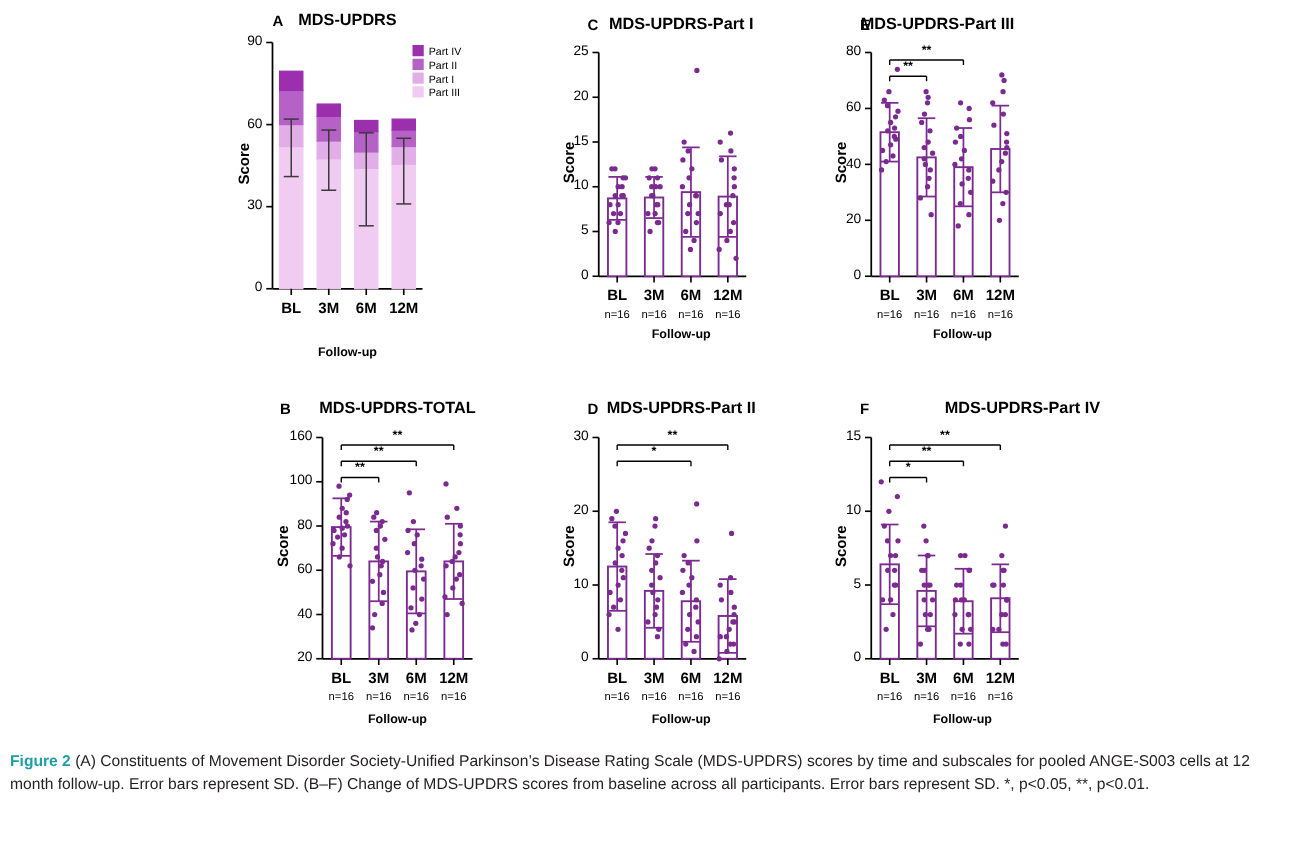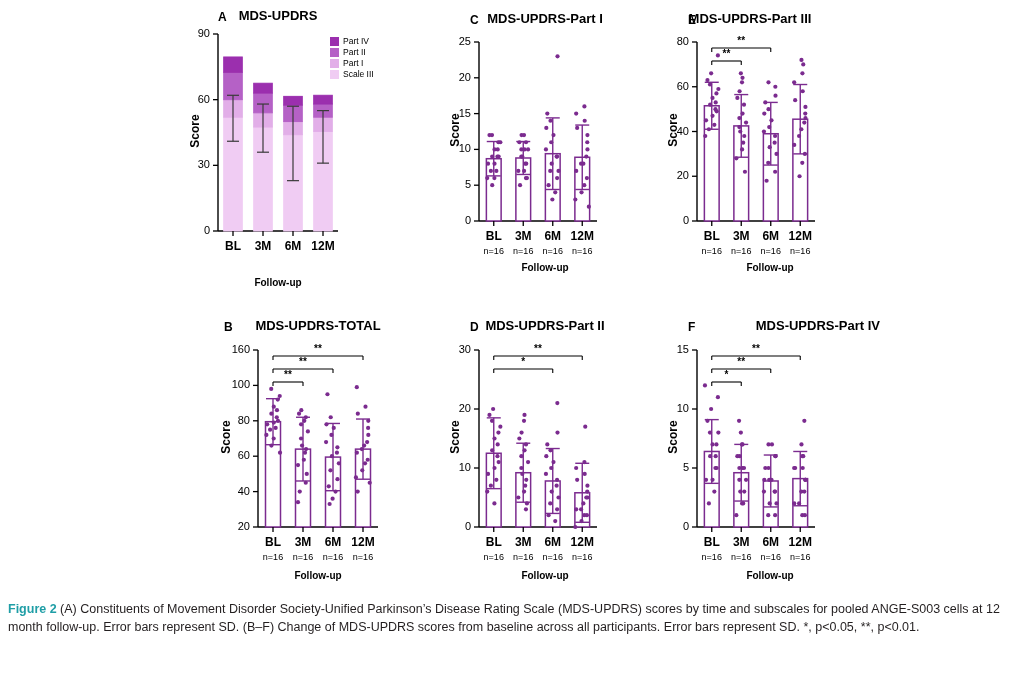--- a/index.html
+++ b/index.html
@@ -27,21 +27,21 @@
   .tick-label{
     position:absolute;font-size:11px;color:#000;text-align:right;white-space:nowrap;
   }
   .cat-label{
     position:absolute;font-size:12px;font-weight:bold;color:#000;text-align:center;white-space:nowrap;
   }
   .n-label{
     position:absolute;font-size:9px;color:#000;text-align:center;white-space:nowrap;
   }
   .legend-box{position:absolute;}
-  .legend-row{display:flex;align-items:flex-end;margin-bottom:1px;}
+  .legend-row{display:flex;align-items:flex-start;margin-bottom:1px;}
   .legend-swatch{width:9px;height:9px;margin-right:4px;display:inline-block;}
   .legend-text{font-size:8.5px;color:#000;white-space:nowrap;}
   .caption{
     position:absolute;left:8px;top:600px;width:1010px;
     font-size:12.5px;line-height:1.45;color:#231f20;
   }
   .caption b{color:#1f9ea6;}
   .sig-label{position:absolute;font-size:10px;font-weight:bold;color:#000;text-align:center;}
   svg{display:block;}
 </style>
@@ -595,21 +595,21 @@
         <div class="legend-row">
           <span class="legend-swatch" style="background: rgb(181, 97, 198);"></span>
           <span class="legend-text">Part II</span>
         </div>
         <div class="legend-row">
           <span class="legend-swatch" style="background: rgb(226, 174, 232);"></span>
           <span class="legend-text">Part I</span>
         </div>
         <div class="legend-row">
           <span class="legend-swatch" style="background: rgb(240, 204, 243);"></span>
-          <span class="legend-text">Scale III</span>
+          <span class="legend-text">Part III</span>
         </div>
       </div>
       <div class="tick-label" style="left: 216px; top: 520px; width: 34px;">20</div>
       <div class="tick-label" style="left: 216px; top: 484.6px; width: 34px;">40</div>
       <div class="tick-label" style="left: 216px; top: 449.2px; width: 34px;">60</div>
       <div class="tick-label" style="left: 216px; top: 413.8px; width: 34px;">80</div>
       <div class="tick-label" style="left: 216px; top: 378.4px; width: 34px;">100</div>
       <div class="tick-label" style="left: 216px; top: 343px; width: 34px;">160</div>
       <div class="panel-letter" style="left: 224px; top: 320px;">B</div>
       <div class="panel-title" style="left: 208px; top: 318px; width: 220px;">MDS-UPDRS-TOTAL</div>

